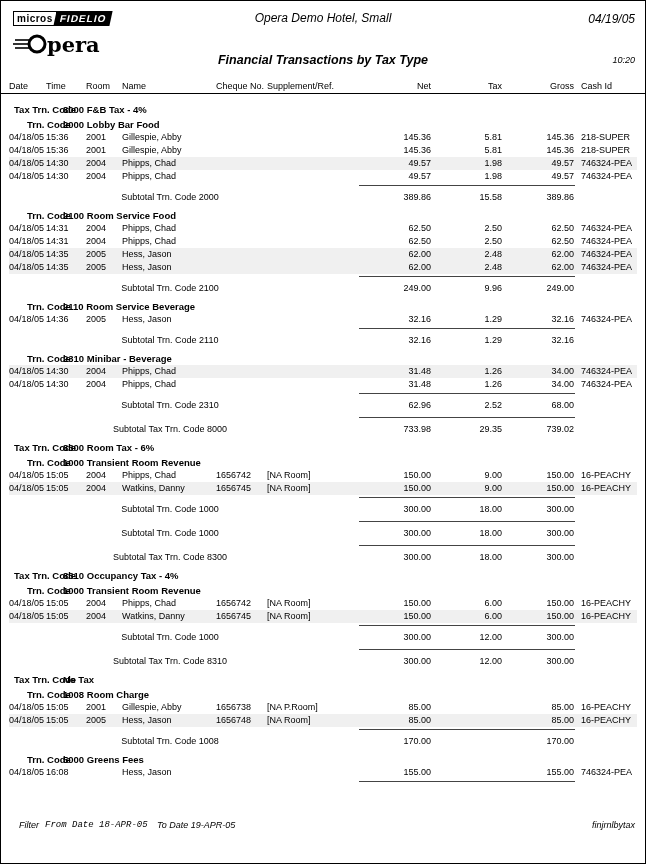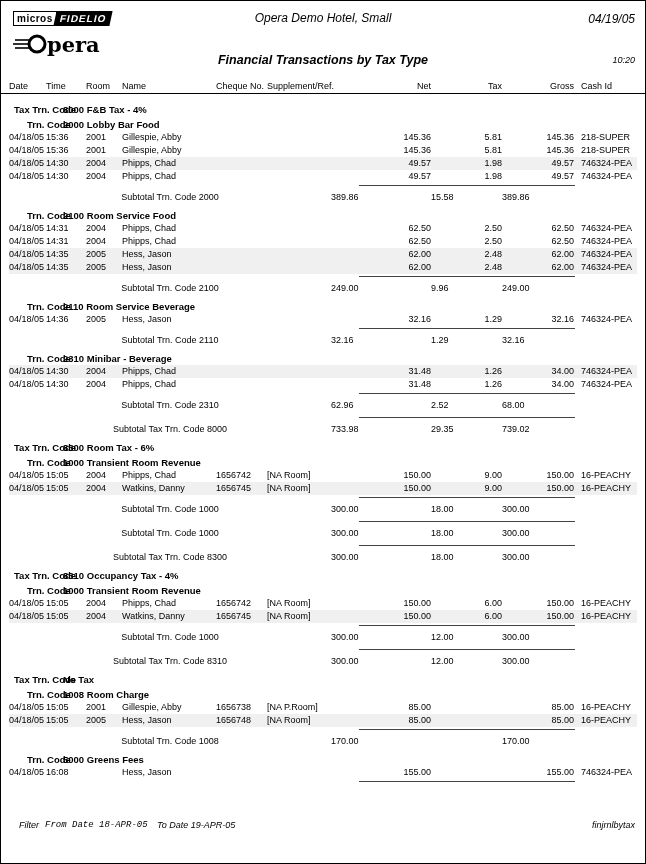--- a/index.html
+++ b/index.html
@@ -33,21 +33,21 @@
   .sec.tax { margin-top:4px; }
   .sec .lbl { position:absolute;text-align:right; }
   .sec.tax .lbl { left:5px; }
   .sec.trn .lbl { left:18px; }
   .sec .val { position:absolute; left:54px; }
   .t-row { height:13px; line-height:13px; font-size:9px; }
   .t-row.shaded { background:#f0f0f0; }
   .sub-rule { border-top:1.5px solid #444; width:216px; margin:2px 0 0 350px; height:0; }
   .sub-row { display:grid; grid-template-columns:322px 100px 71px 72px 60px; height:13px; line-height:13px; font-size:9px; margin:5px 0 5px 0; }
   .sub-row .s-lbl { text-align:center; white-space:nowrap; }
-  .sub-row .c-net, .sub-row .c-tax, .sub-row .c-gross { text-align:left; white-space:nowrap; }
+  .sub-row .c-net, .sub-row .c-tax, .sub-row .c-gross { text-align:right; white-space:nowrap; }
   
   .footer { margin-top:auto; margin-bottom:30px; position:relative; height:13px; font-size:9px; font-style:italic; }
   .f-filter { position:absolute; left:10px; }
   .f-from { position:absolute; left:36px;font-family:Liberation Mono, monospace; }
   .f-to { position:absolute; left:148px; }
   .f-page { position:absolute; left:0; right:0; text-align:center; }
   .f-id { position:absolute; right:2px; }
 </style>
 </head>
 <body>

